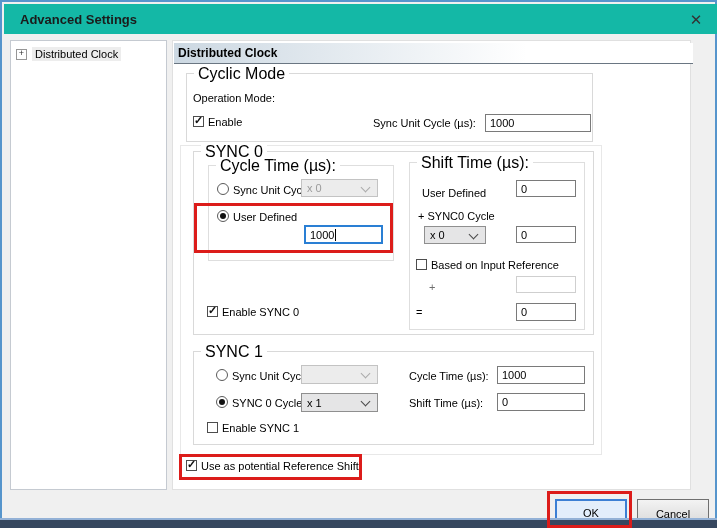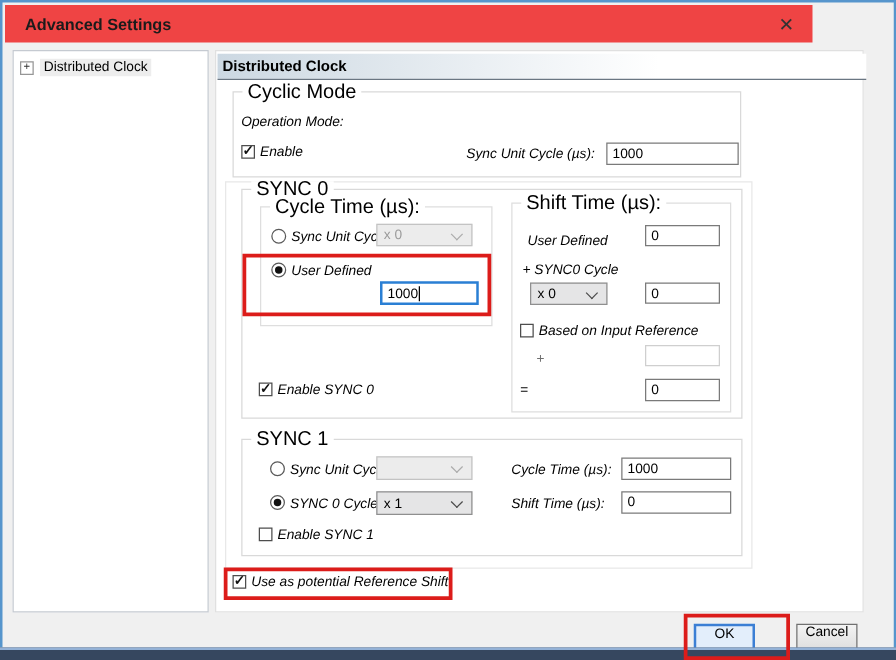--- a/index.html
+++ b/index.html
@@ -2,37 +2,37 @@
 <html><head>
 <meta charset="utf-8">
 <style>
   html,body{margin:0;padding:0;}
   body{font-family:"Liberation Sans",sans-serif;background:#fff;}
   .screen{position:relative;width:717px;height:528px;overflow:hidden;background:#f0f0f0;}
   .dialog{position:absolute;left:0;top:0;width:717px;height:518px;background:#f0f0f0;
           border:2px solid #5695cc;border-bottom:none;box-sizing:border-box;}
   .bottom-strip{position:absolute;left:0;bottom:0;width:717px;height:10px;
           background:#36475f;border-top:2px solid #93b1d6;box-sizing:border-box;}
-  .titlebar{position:absolute;left:2px;top:2px;width:646px;height:30px;background:#ef4444;}
+  .titlebar{position:absolute;left:2px;top:2px;width:713px;height:30px;background:#14b8a6;}
   .title{position:absolute;left:16px;top:8px;font-size:13px;font-weight:600;color:#1b1b1b;}
   .close{position:absolute;right:10px;top:5px;width:22px;height:22px;font-size:15px;color:#333;
          display:flex;align-items:center;justify-content:center;cursor:default;}
   .tree-panel{position:absolute;left:8px;top:38px;width:157px;height:450px;background:#fff;
          border:1px solid #c5cad1;box-sizing:border-box;}
   .tree-item{position:absolute;left:5px;top:6px;display:flex;align-items:center;}
   .expander{width:9px;height:9px;border:1px solid #969696;font-size:9px;line-height:7px;
          text-align:center;background:#fff;color:#333;box-sizing:content-box;}
   .tree-label{margin-left:5px;font-size:11px;background:#ededed;padding:1px 3px;color:#000;white-space:nowrap;}
   .main-panel{position:absolute;left:170px;top:38px;width:519px;height:450px;background:#fff;
          border:1px solid #e0e0e0;box-sizing:border-box;}
   .header{position:absolute;left:1px;top:2px;width:515px;height:20px;
          background:linear-gradient(to right,#ccd8e2,#ffffff 68%);
          border-bottom:1px solid #6a7682;font-size:12px;font-weight:bold;color:#000;
          line-height:20px;padding-left:4px;}
-  .lbl{position:absolute;font-size:11px;color:#000;white-space:nowrap;line-height:13px;font-style:italic;}
+  .lbl{position:absolute;font-size:11px;color:#000;white-space:nowrap;line-height:13px;}
   .group{position:absolute;border:1px solid #d9d9d9;box-sizing:border-box;}
   .glabel{position:absolute;top:-7px;left:7px;background:#fff;padding:0 4px;font-size:16px;
          white-space:nowrap;line-height:13px;color:#000;}
   .panelbox{position:absolute;border:1px solid #e8e8e8;box-sizing:border-box;}
   .tb{position:absolute;background:#fff;border:1px solid #7a7a7a;font-size:11px;color:#000;
       padding:0 4px;box-sizing:border-box;display:flex;align-items:center;}
   .tb.disabled{border-color:#cfcfcf;}
   .tb.focused{border:2px solid #2a7fd4;}
   .caret{display:inline-block;width:1px;height:12px;background:#000;margin-left:1px;}
   .combo{position:absolute;background:#e5e5e6;border:1px solid #8f8f8f;font-size:11px;color:#000;
@@ -41,22 +41,22 @@
   .chev{position:absolute;right:8px;top:4px;width:6px;height:6px;border-right:1px solid #4a4a4a;
       border-bottom:1px solid #4a4a4a;transform:rotate(45deg);}
   .combo.disabled .chev{border-color:#ababab;}
   .cb{position:absolute;width:11px;height:11px;background:#fff;border:1px solid #4d4d4d;box-sizing:border-box;}
   .cb.checked::after{content:"✓";position:absolute;left:0;top:-3px;font-size:11px;font-weight:bold;color:#111;}
   .radio{position:absolute;width:12px;height:12px;border:1px solid #5a5a5a;border-radius:50%;
       background:#fff;box-sizing:border-box;}
   .radio.sel::after{content:"";position:absolute;left:2px;top:2px;width:6px;height:6px;
       background:#111;border-radius:50%;}
   .ann{position:absolute;border:3px solid #dc1c1a;box-sizing:border-box;z-index:50;pointer-events:none;}
-  .btn{position:absolute;width:49px;height:22px;font-size:11px;color:#000;display:flex;
-      align-items:flex-start;justify-content:center;box-sizing:border-box;}
+  .btn{position:absolute;width:72px;height:22px;font-size:11px;color:#000;display:flex;
+      align-items:flex-end;justify-content:center;box-sizing:border-box;}
   .btn-ok{background:#e3eefb;border:2px solid #3c7fd4;}
   .btn-cancel{background:linear-gradient(#f3f3f3,#dedede);border:1px solid #707070;}
 </style>
 </head>
 <body>
 
 <div class="screen">
   <div class="dialog">
 
     <div class="titlebar">

